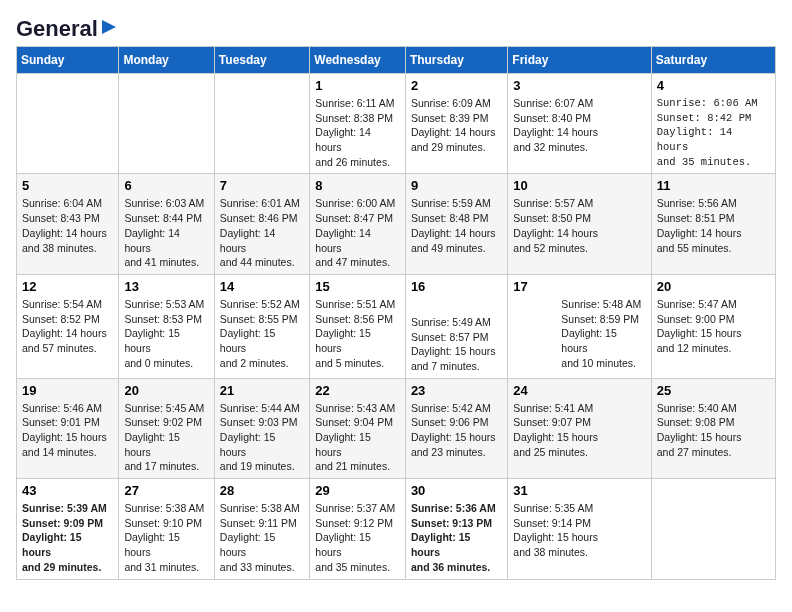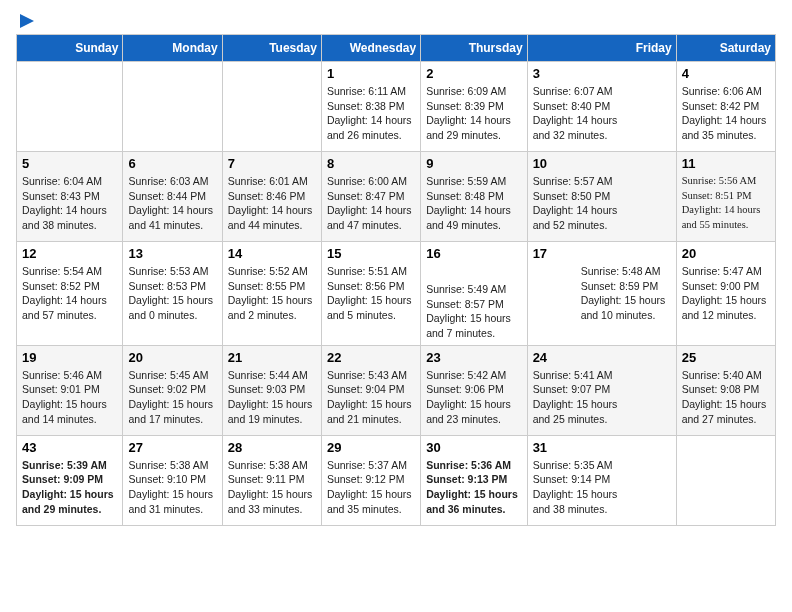--- a/index.html
+++ b/index.html
@@ -37,21 +37,21 @@
     }
     table {
       width: 100%;
       border-collapse: collapse;
       font-size: 11px;
     }
     thead tr th {
       background: #1565c0;
       color: #fff;
       padding: 6px 4px;
-      text-align: right;
+      text-align: left;
       font-weight: bold;
       font-size: 12px;
       border: 1px solid #ccc;
     }
     tbody tr td {
       border: 1px solid #ccc;
       padding: 4px 5px;
       vertical-align: top;
       min-height: 80px;
       height: 90px;
@@ -73,20 +73,21 @@
     .empty-cell {
       background: #fff;
     }
   </style>
 </head>
 <body>
 
 <div class="header">
   <div class="logo">
     <div style="display:flex;align-items:center;">
+      <span class="logo-general" style="font-size:22px;font-weight:bold;color:#1a1a2e;">General</span>
       <svg width="18" height="18" viewBox="0 0 18 18" style="margin-left:2px;margin-top:-4px;">
         <polygon points="2,2 16,9 2,16" fill="#1565c0"></polygon>
       </svg>
     </div>
     <span class="logo-blue" style="font-size:22px;font-weight:bold;color:#1565c0;margin-top:-6px;"></span>
   </div>
   <div class="title-area">
     <div class="main-title"></div>
     <div class="subtitle"></div>
   </div>
@@ -125,21 +126,21 @@
         </td>
         <td>
           <div class="day-number">3</div>
           <div class="day-info" style="white-space: pre-line;">Sunrise: 6:07 AM
 Sunset: 8:40 PM
 Daylight: 14 hours
 and 32 minutes.</div>
         </td>
         <td>
           <div class="day-number">4</div>
-          <div class="day-info" style="white-space: pre-line;">Sunrise: 6:06 AM
+          <div class="day-info" style="white-space: pre-line; font-family: Liberation Mono, monospace;">Sunrise: 6:06 AM
 Sunset: 8:42 PM
 Daylight: 14 hours
 and 35 minutes.</div>
         </td>
       </tr>
       <tr>
         <td>
           <div class="day-number">5</div>
           <div class="day-info" style="white-space: pre-line;">Sunrise: 6:04 AM
 Sunset: 8:43 PM
@@ -176,21 +177,21 @@
         </td>
         <td>
           <div class="day-number">10</div>
           <div class="day-info" style="white-space: pre-line;">Sunrise: 5:57 AM
 Sunset: 8:50 PM
 Daylight: 14 hours
 and 52 minutes.</div>
         </td>
         <td>
           <div class="day-number">11</div>
-          <div class="day-info" style="white-space: pre-line; font-family: Liberation Serif, serif;">Sunrise: 5:56 AM
+          <div class="day-info" style="white-space: pre-line;">Sunrise: 5:56 AM
 Sunset: 8:51 PM
 Daylight: 14 hours
 and 55 minutes.</div>
         </td>
       </tr>
       <tr>
         <td>
           <div class="day-number">12</div>
           <div class="day-info" style="white-space: pre-line;">Sunrise: 5:54 AM
 Sunset: 8:52 PM

